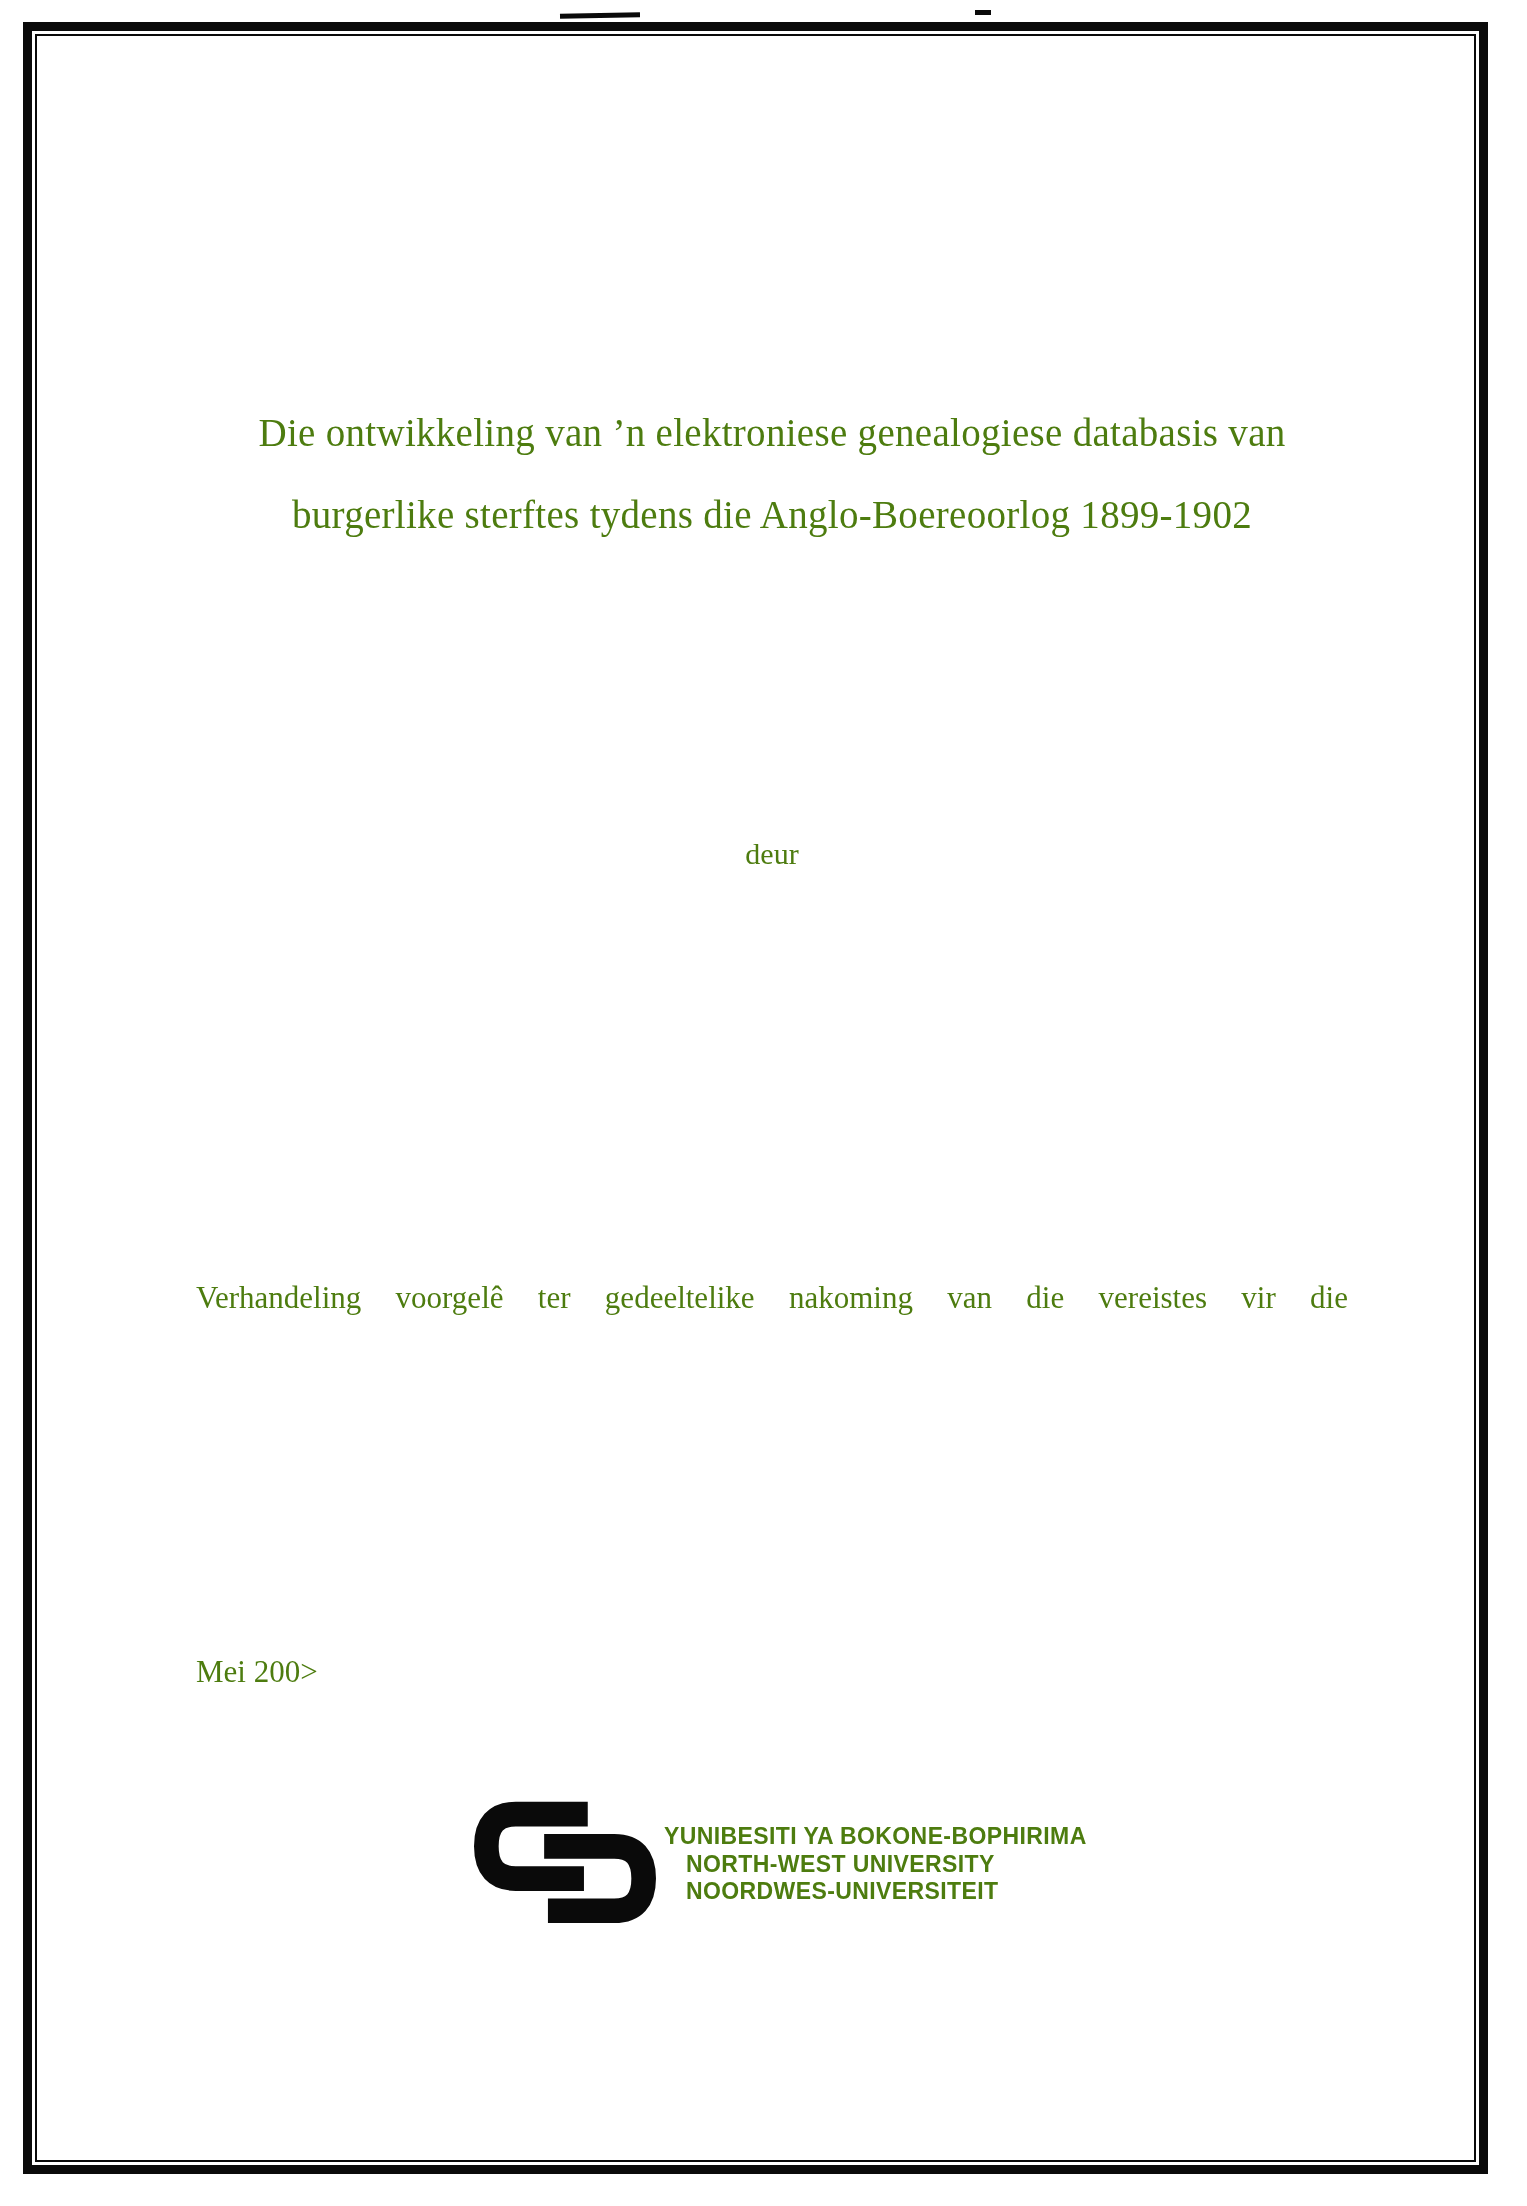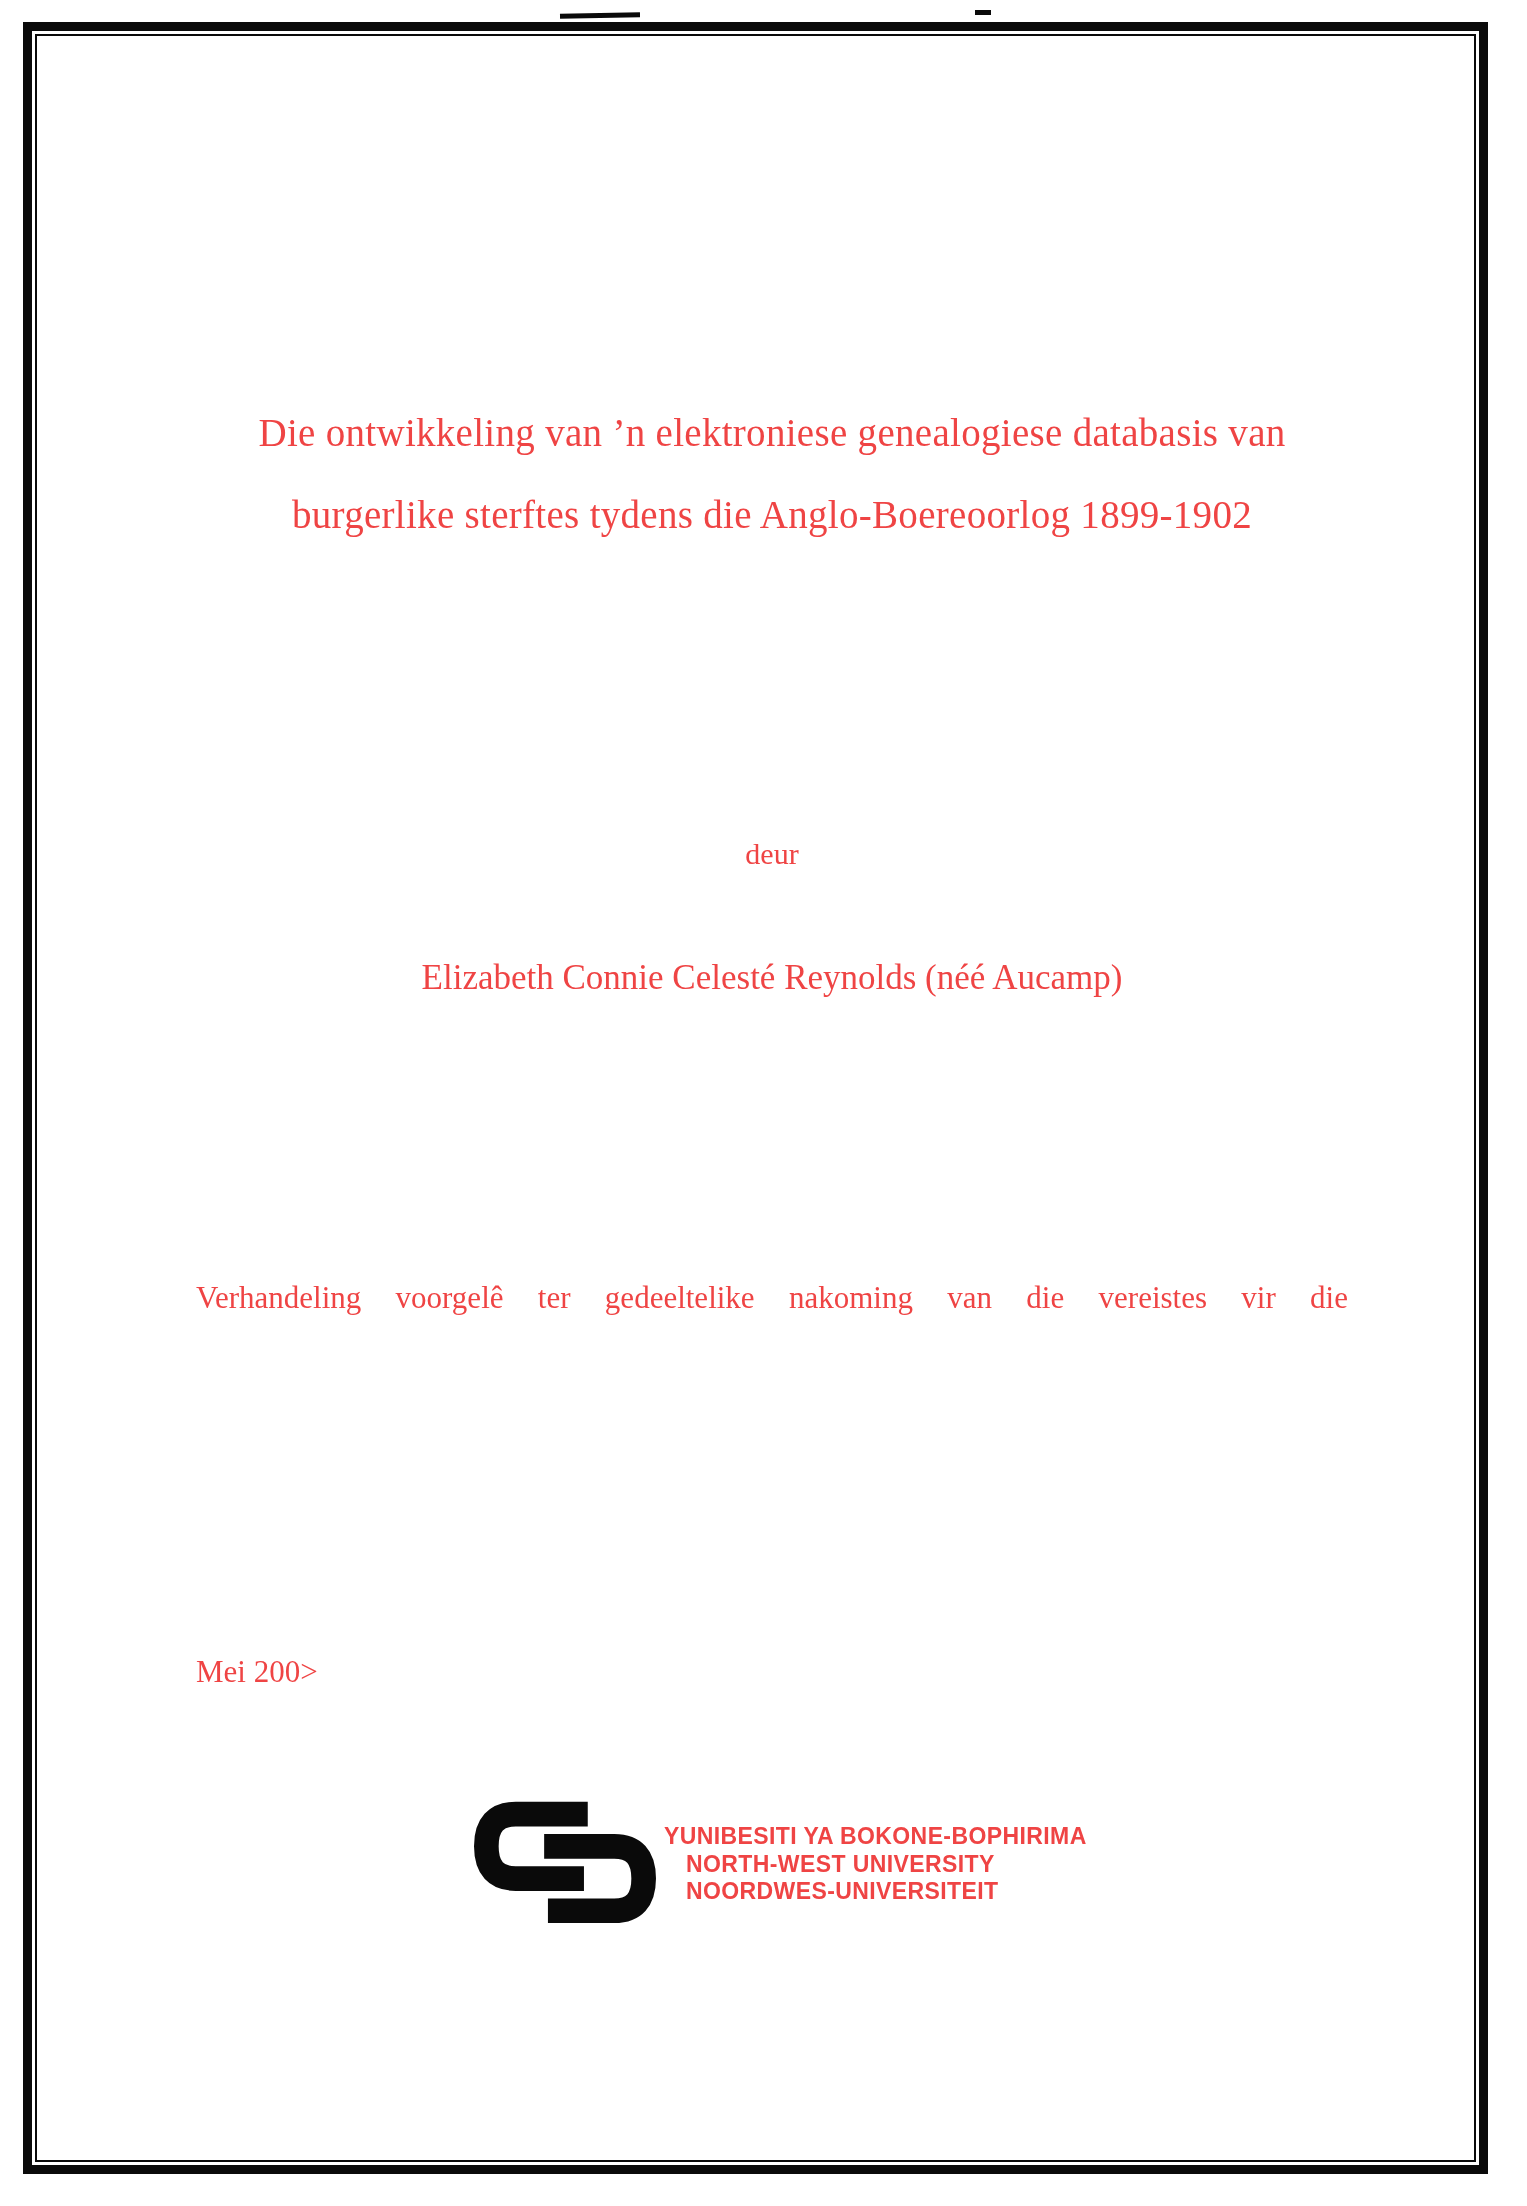--- a/index.html
+++ b/index.html
@@ -6,21 +6,21 @@
     margin: 0;
     padding: 0;
     background: #e8e8e8;
   }
   .page {
     position: relative;
     width: 1527px;
     height: 2206px;
     background: #ffffff;
     font-family: "Liberation Serif", "DejaVu Serif", serif;
-    color: #ef4444;
+    color: #4d7c0f;
     overflow: hidden;
   }
   
   .frame-outer {
     position: absolute;
     left: 23px;
     top: 22px;
     width: 1465px;
     height: 2152px;
     border: 9px solid #0a0a0a;
@@ -136,21 +136,20 @@
 
   <div class="content">
 
     <div class="title">
       <div>Die ontwikkeling van ’n elektroniese genealogiese databasis van</div>
       <div>burgerlike sterftes tydens die Anglo-Boereoorlog 1899-1902</div>
     </div>
 
     <div class="byline">deur</div>
 
-    <div class="author">Elizabeth Connie Celesté Reynolds (néé Aucamp)</div>
 
     <div class="statement">
       <div class="just">Verhandeling voorgelê ter gedeeltelike nakoming van die vereistes vir die</div>
     </div>
 
     <div class="supervisor-block">
       <div>Mei 200&gt;</div>
     </div>
 
     <div class="logo">

